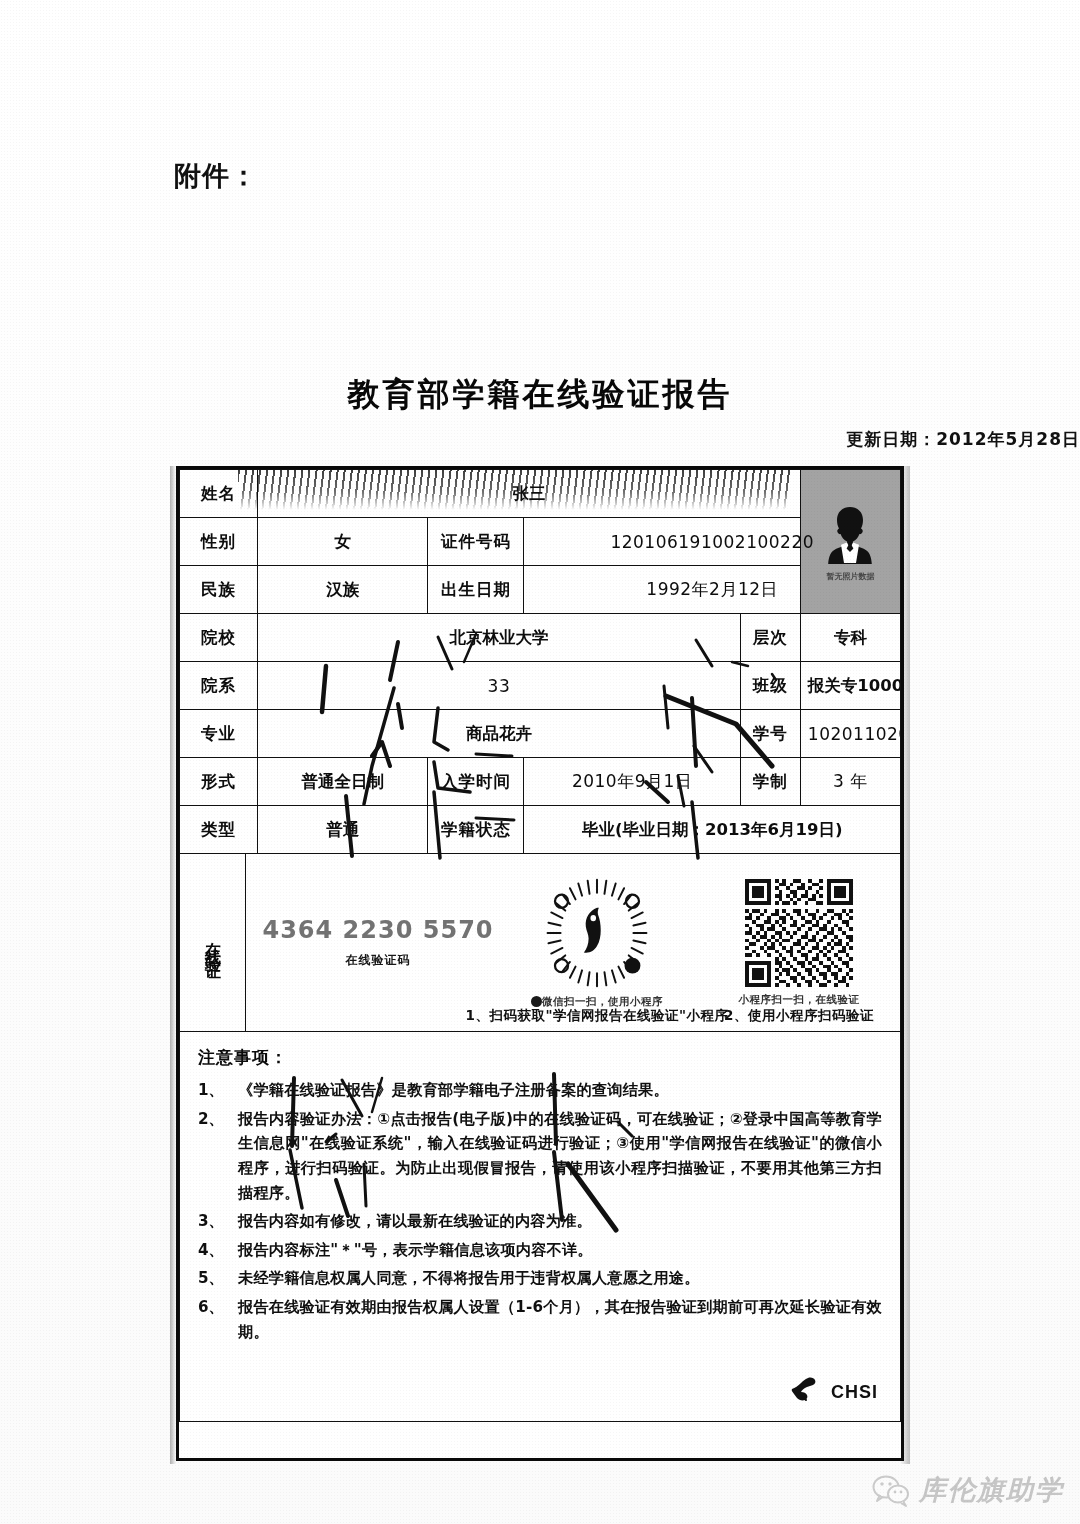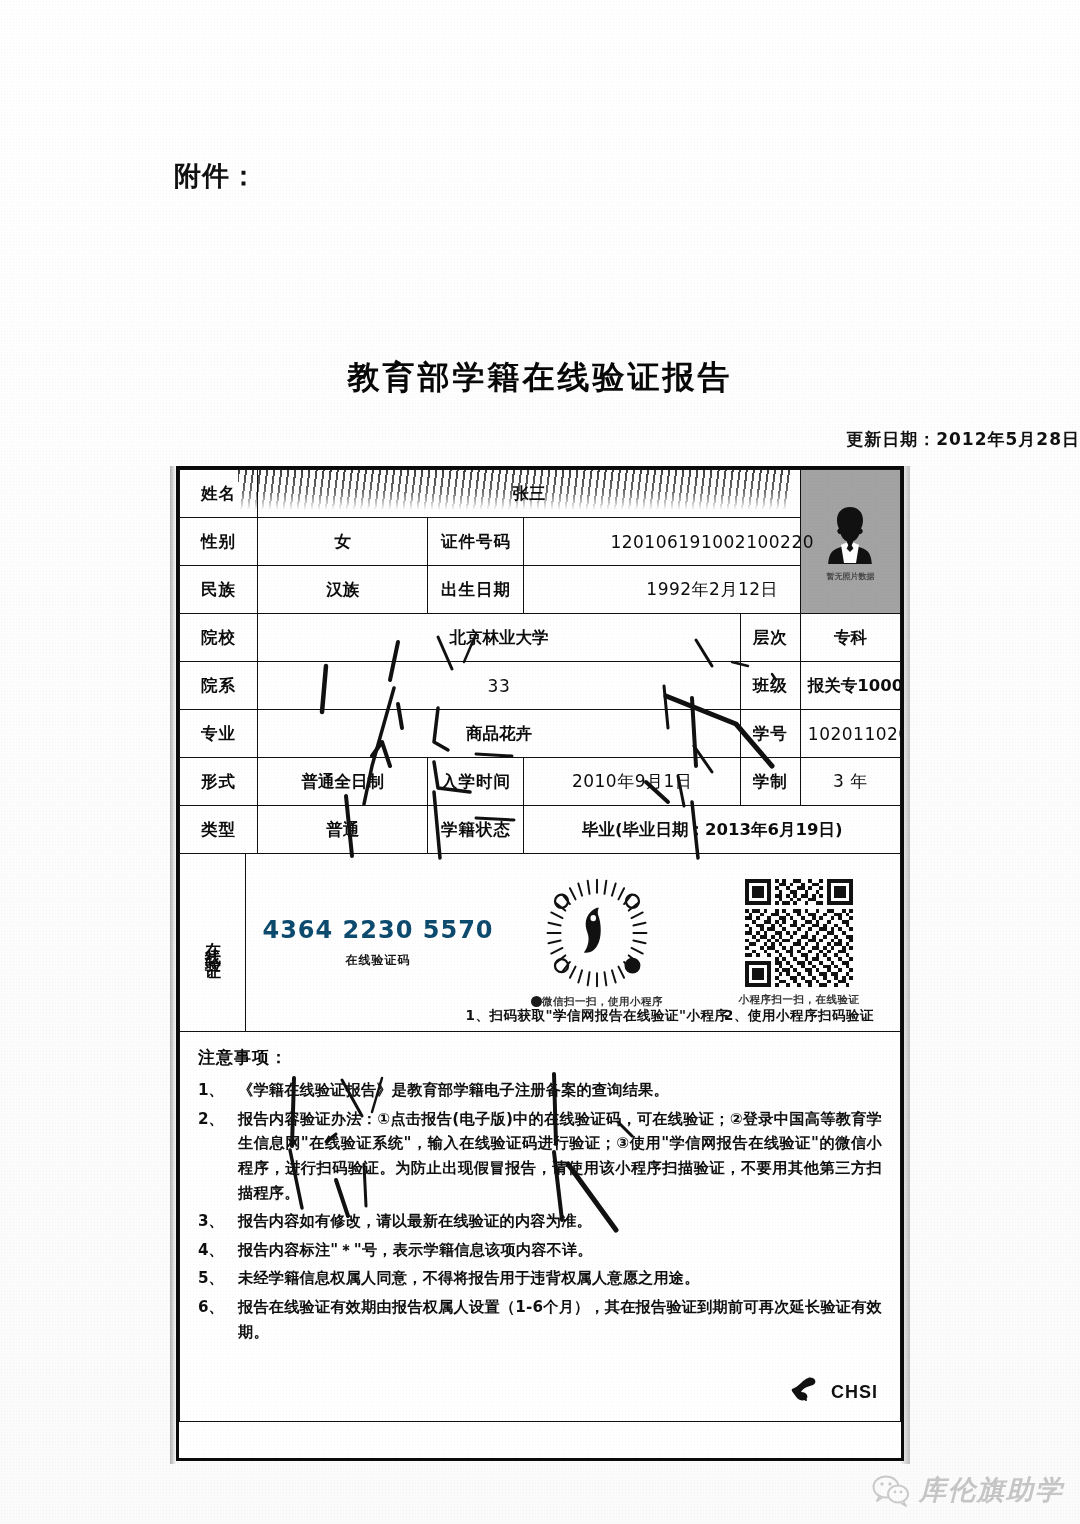--- a/index.html
+++ b/index.html
@@ -23,21 +23,21 @@
 
   
   .attach{
     position:absolute;left:174px;top:158px;
     font-size:27px;font-weight:700;letter-spacing:1px;
     color:#111;
   }
 
   
   .title{
-    position:absolute;left:0;right:0;top:356px;
+    position:absolute;left:0;right:0;top:373px;
     text-align:center;
     font-size:32px;font-weight:700;letter-spacing:3px;
     color:#080808;
   }
   .subtitle{
     position:absolute;left:0;right:0;top:428px;
     text-align:right;
     font-size:17px;font-weight:700;letter-spacing:1px;
     color:#111;
   }
@@ -117,21 +117,21 @@
   .verify-body{
     flex:1;display:flex;align-items:center;position:relative;
   }
   .code-block{
     width:250px;flex:0 0 250px;
     text-align:center;
     padding-left:14px;
     box-sizing:border-box;
   }
   .code-num{
-    font-size:24px;font-weight:700;letter-spacing:1px;color:#0c4a6e;text-align:center;
+    font-size:24px;font-weight:700;letter-spacing:1px;color:#737373;text-align:center;
   }
   .code-cap{
     font-size:12px;font-weight:700;color:#181818;margin-top:8px;letter-spacing:1px;
   }
   .qr-col{
     flex:1;display:flex;flex-direction:column;align-items:center;justify-content:center;
     position:relative;height:100%;
   }
   .mini-cap{
     font-size:10.5px;font-weight:600;color:#333;margin-top:6px;

